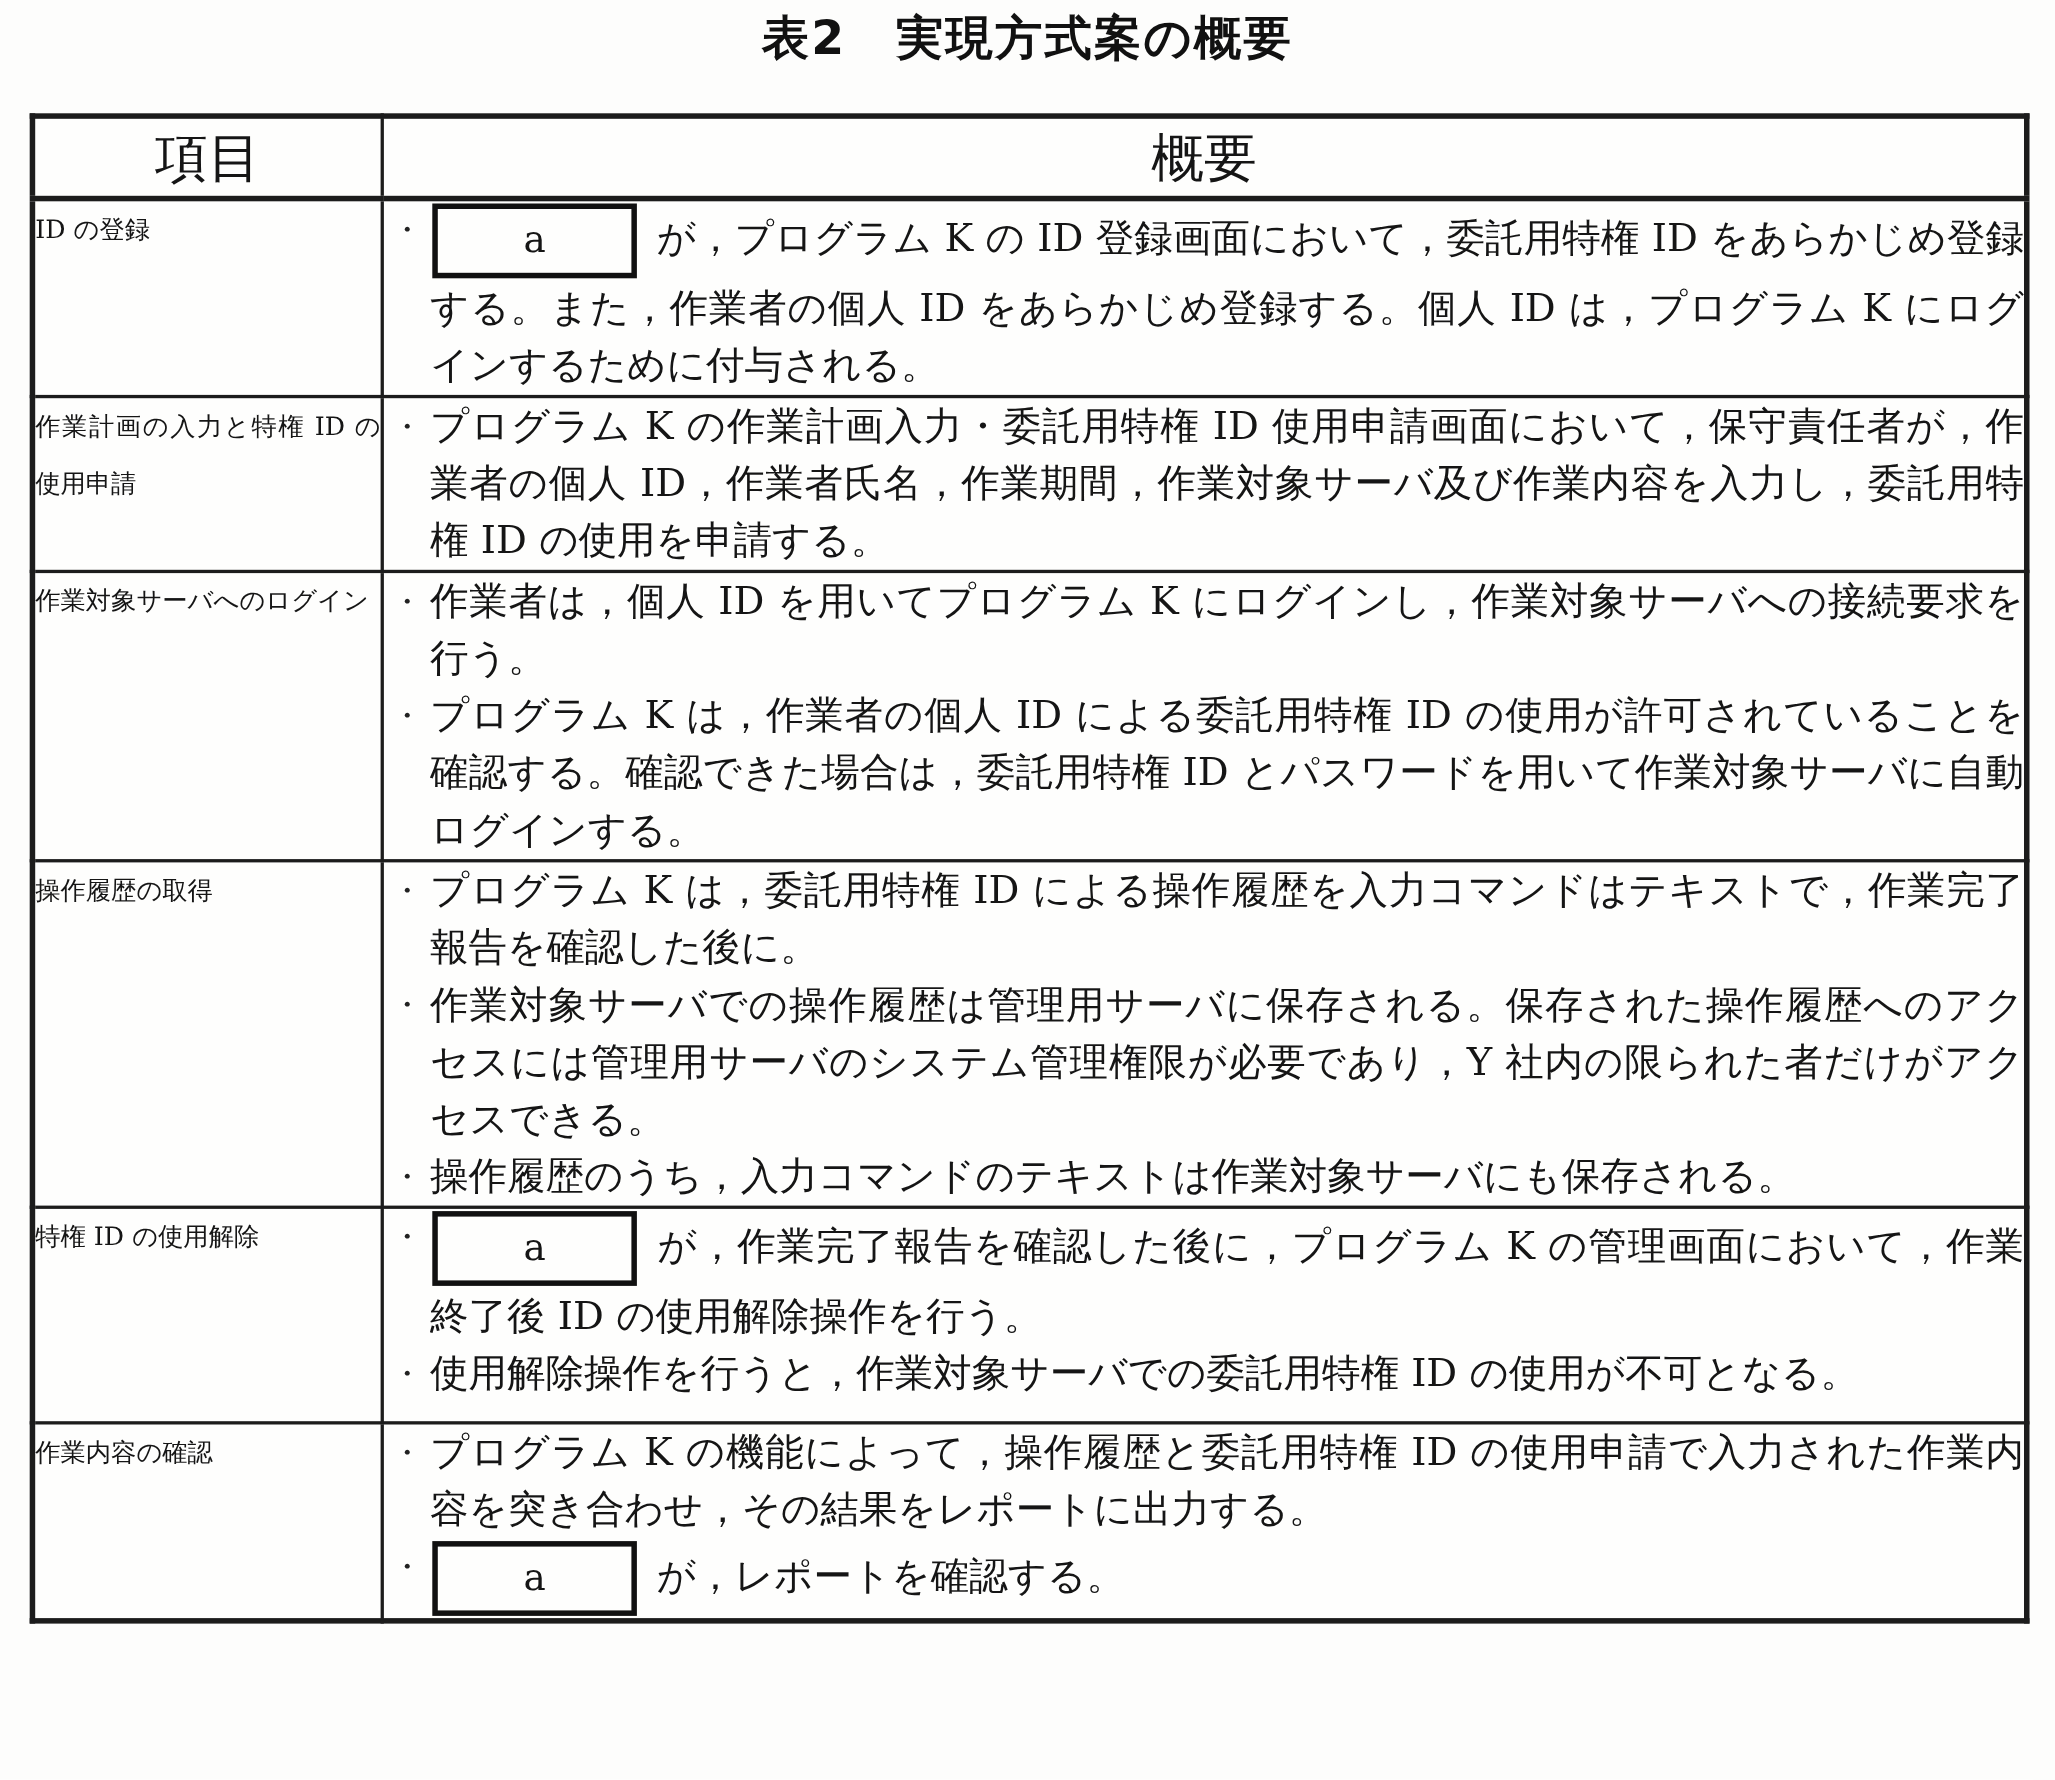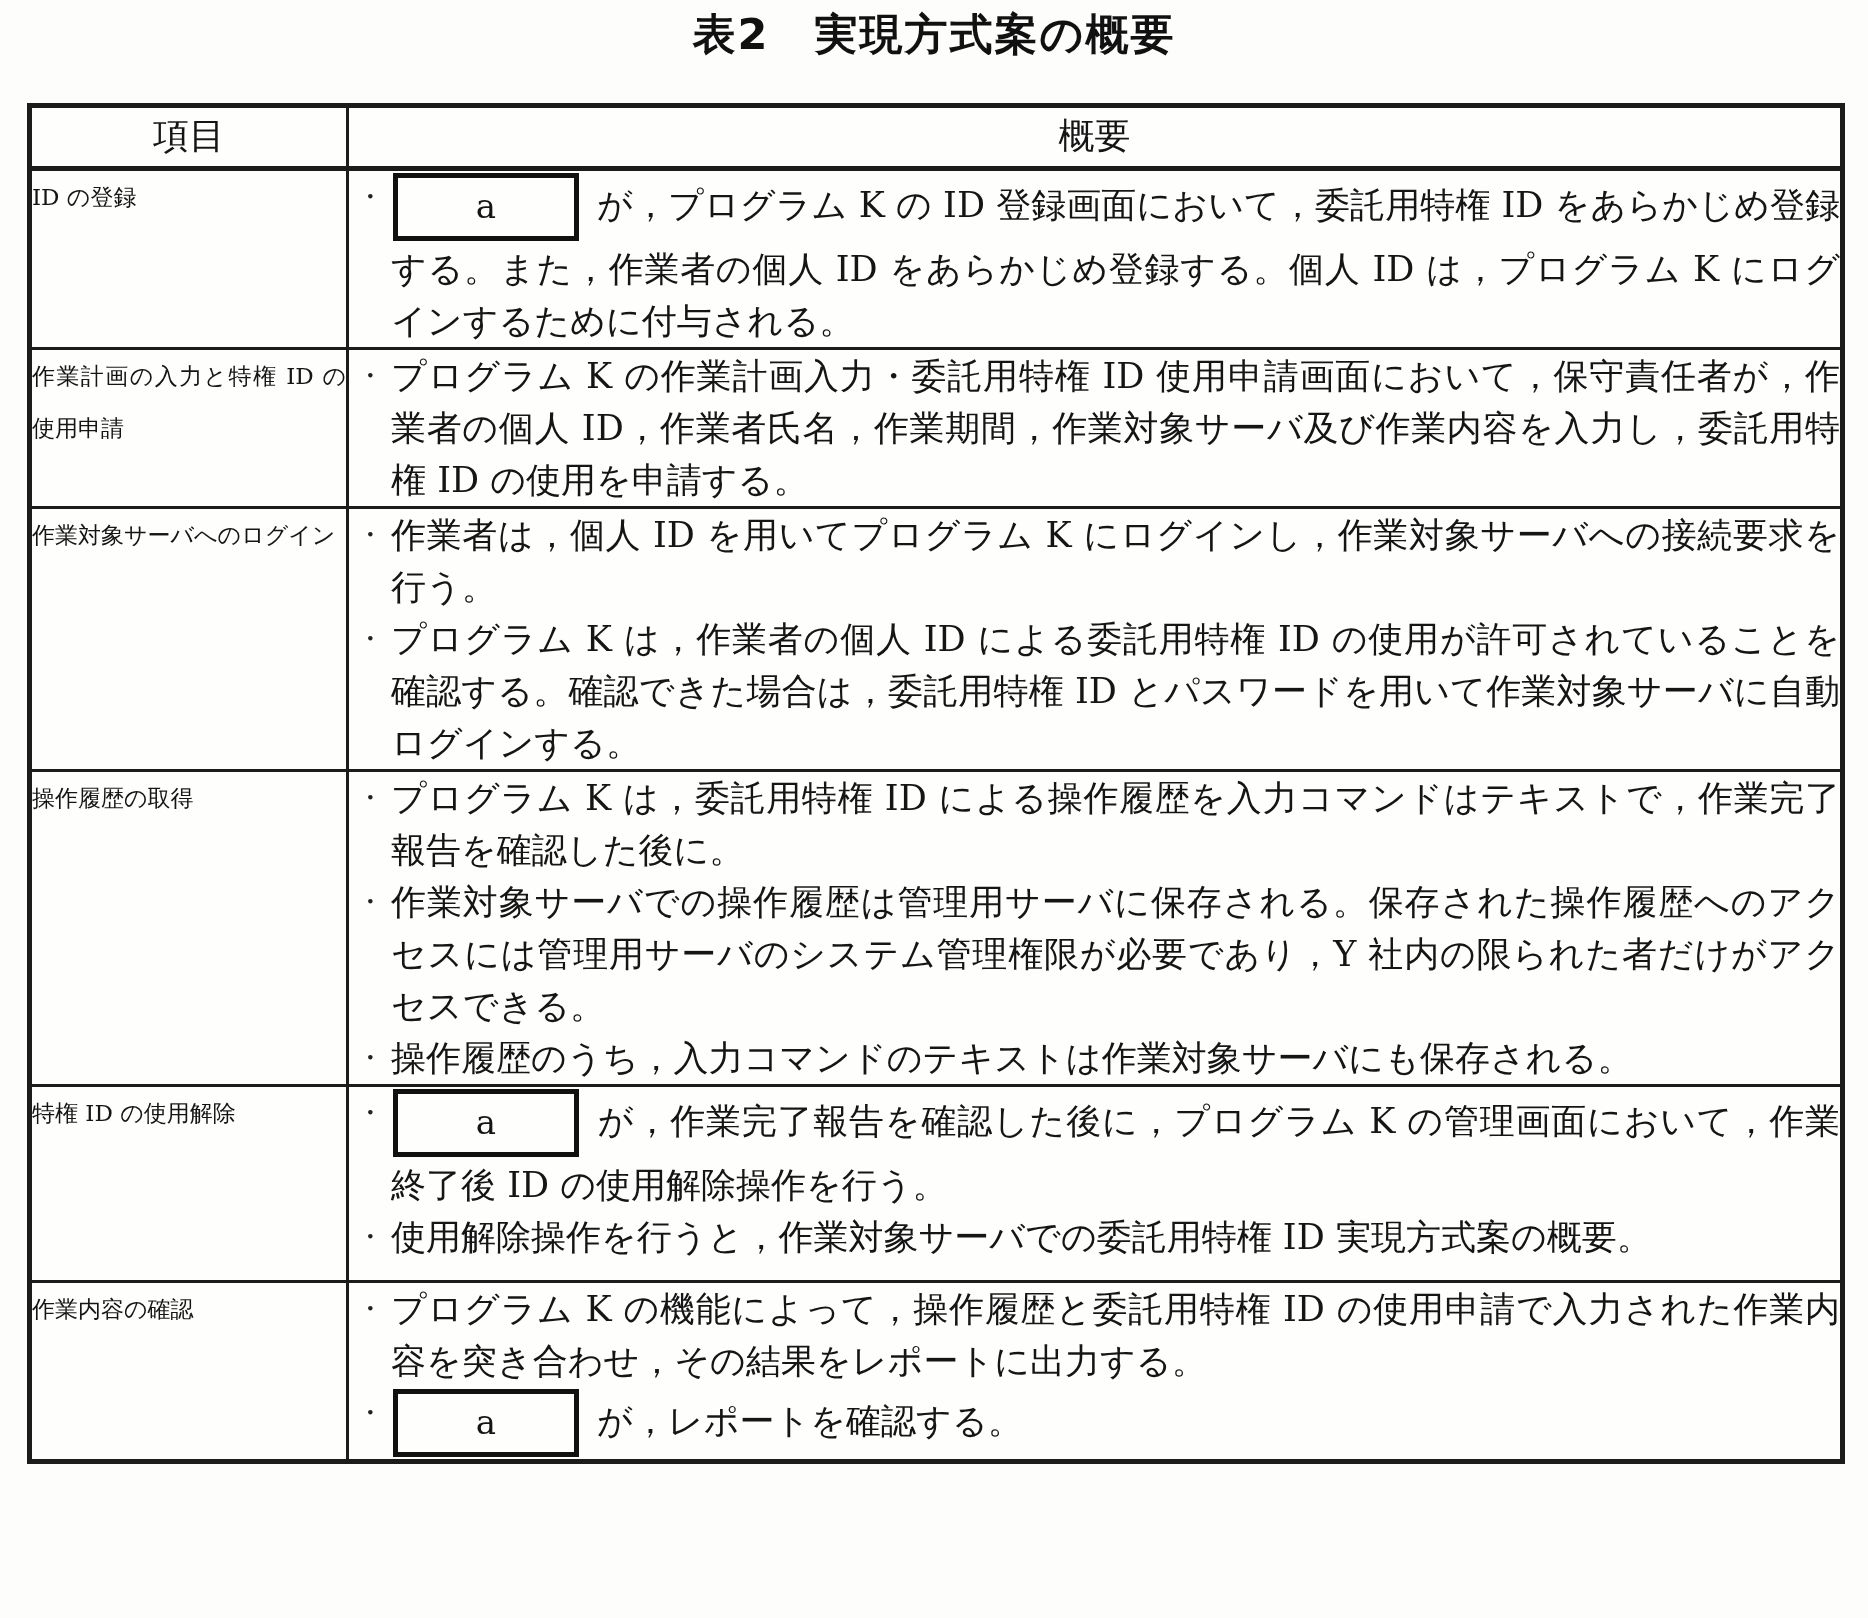--- a/index.html
+++ b/index.html
@@ -30,21 +30,21 @@
   table.main col.c1{width:318px;}
   table.main th,table.main td{
     border:3px solid #1c1c1c;
     vertical-align:top;
     padding:0;
   }
   table.main{border:5px solid #1c1c1c;}
   tr.hr th{
     border-bottom:5px solid #1c1c1c;
     font-weight:normal;
-    font-size:36px;
+    font-size:48px;
     text-align:center;
     height:52px;
     padding:4px 0 2px 0;
   }
   td.item{
     font-size:23px;
     line-height:52px;
     padding:8px 10px 0 14px;
     text-align:justify;
     text-justify:inter-character;
@@ -167,21 +167,21 @@
 
       <tr class="r7">
         <td class="item">特権 ID の使用解除</td>
         <td class="ov">
           <div class="bullet">
             <span class="dot">・</span>
             <div class="btext"><span class="abox">a</span><span>が，作業完了報告を確認した後に，プログラム K の管理画面において，作業終了後 ID の使用解除操作を行う。</span></div>
           </div>
           <div class="bullet">
             <span class="dot">・</span>
-            <div class="btext"><span>使用解除操作を行うと，作業対象サーバでの委託用特権 ID 実現方式案の概要。</span></div>
+            <div class="btext"><span>使用解除操作を行うと，作業対象サーバでの委託用特権 ID の使用が不可となる。</span></div>
           </div>
         </td>
       </tr>
 
       <tr class="r8">
         <td class="item">作業内容の確認</td>
         <td class="ov">
           <div class="bullet">
             <span class="dot">・</span>
             <div class="btext"><span>プログラム K の機能によって，操作履歴と委託用特権 ID の使用申請で入力された作業内容を突き合わせ，その結果をレポートに出力する。</span></div>

